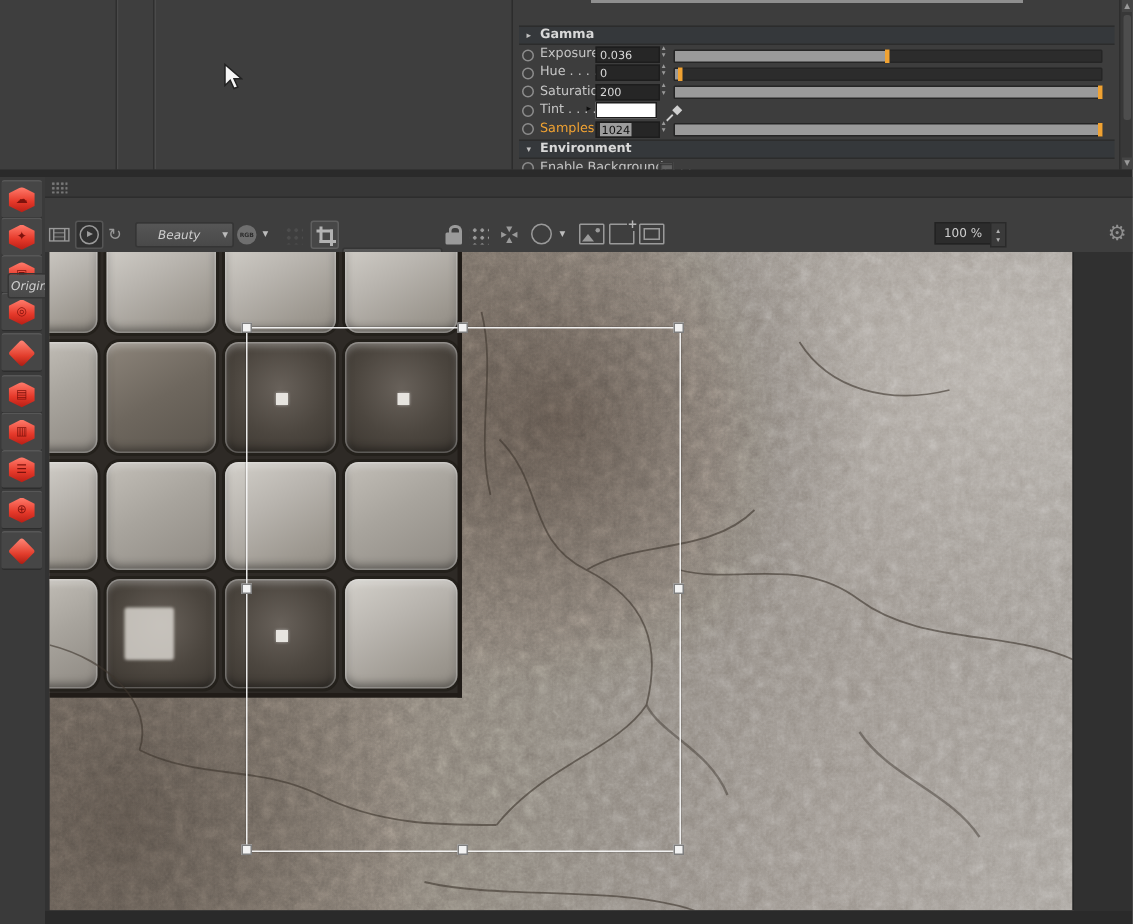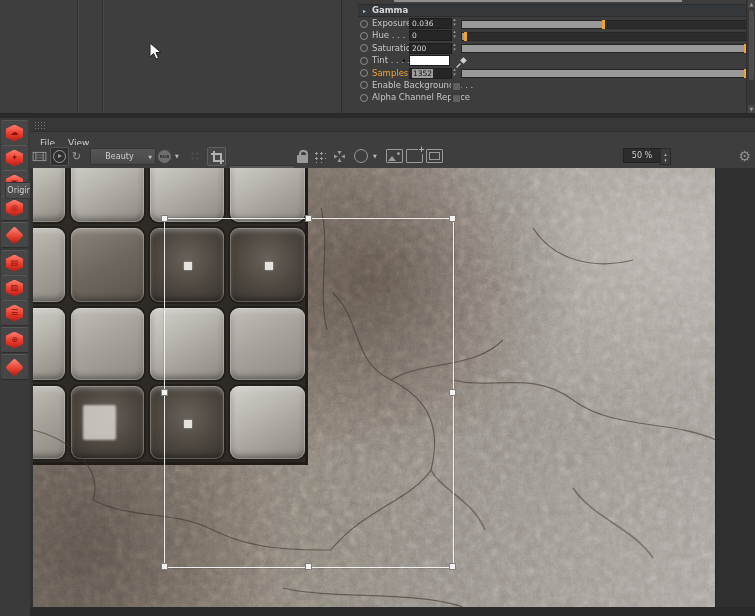--- a/index.html
+++ b/index.html
@@ -10,21 +10,21 @@
 
   
   #top-area{left:0;top:0;width:755px;height:113px;background:#3e3e3e;}
   .vline{top:0;width:1px;height:113px;background:#2f2f2f;border-right:1px solid #4a4a4a;}
   #vline1{left:77px;} #vline2{left:102px;}
   #splitter{left:0;top:113px;width:755px;height:5px;background:#2a2a2a;}
 
   
   #attr-panel{left:341px;top:0;width:405px;height:113px;background:#3d3d3d;border-left:1px solid #2c2c2c;overflow:hidden;}
   #attr-sliver{left:52px;top:0;width:288px;height:2px;background:#8f8f8f;}
-  .attr-stack{position:absolute;left:16px;top:0;width:397px;padding-top:3px;}
+  .attr-stack{position:absolute;left:4px;top:0;width:397px;padding-top:16px;}
   .sec-header{position:relative;height:11px;line-height:11px;background:#35383b;border-top:1px solid #2c2c2c;border-bottom:1px solid #2c2c2c;
               font-size:8.5px;font-weight:bold;color:#d8d8d8;padding-left:14px;margin-top:1px;}
   .sec-header .arr{position:absolute;left:5px;top:0;font-size:6px;color:#c0c0c0;}
   .attr-row{position:relative;height:12.4px;}
   .kf-circle{position:absolute;left:2px;top:2.5px;width:6px;height:6px;border:1px solid #8d8d8d;border-radius:50%;}
   .attr-label{position:absolute;left:14px;top:1px;font-size:8.5px;color:#c6c6c6;white-space:nowrap;}
   .attr-label.modified{color:#f0a232;}
   .valuebox{position:absolute;left:51px;top:1px;width:39px;height:9px;background:#262626;border:1px solid #1d1d1d;
             font-size:7.5px;line-height:9px;color:#d8d8d8;padding-left:2px;overflow:hidden;}
   .valuebox .sel{background:#9c9c9c;color:#111;padding:0 1px;}
@@ -57,21 +57,21 @@
   
   #pv{position:absolute;left:30px;top:0;right:0;height:498px;background:#3e3e3e;}
   #pv-titlebar{position:absolute;left:0;top:0;right:0;height:13px;background:#373737;border-bottom:1px solid #2d2d2d;}
   #pv-grip{position:absolute;left:4px;top:3px;width:11px;height:8px;
            background-image:radial-gradient(circle,#787878 0.8px,transparent 1px);background-size:3px 3px;}
   #pv-menubar{position:absolute;left:0;top:13px;right:0;height:14px;}
   .menu-item{display:inline-block;margin-left:7px;font-size:9px;line-height:14px;color:#cfcfcf;padding:0 3px;}
   #pv-toolbar{position:absolute;left:0;top:27px;right:0;height:23px;background:#3e3e3e;border-bottom:1px solid #2f2f2f;}
   .tb{position:absolute;top:3px;height:16px;display:flex;align-items:center;justify-content:center;}
   .dd{background:linear-gradient(#565656,#494949);border:1px solid #353535;border-radius:2px;height:15px;
-      font-size:8px;color:#cfcfcf;padding:0 12px 0 5px;display:flex;align-items:center;position:relative;white-space:nowrap;}
+      font-size:8px;color:#cfcfcf;padding:0 12px 0 5px;display:flex;align-items:center;position:relative;white-space:nowrap;font-style:italic;}
   .dd .caret{position:absolute;right:3px;top:5px;font-size:5px;color:#bcbcbc;}
   .caret-only{font-size:5px;color:#bcbcbc;}
   .icon-film{width:15px;height:11px;}
   .playbtn{width:17px;height:17px;background:#303030;border:1px solid #555;border-radius:2px;display:flex;align-items:center;justify-content:center;}
   .playbtn .ring{width:11px;height:11px;border:1px solid #9a9a9a;border-radius:50%;display:flex;align-items:center;justify-content:center;}
   .playbtn .tri{width:0;height:0;border-left:4px solid #9a9a9a;border-top:2.5px solid transparent;border-bottom:2.5px solid transparent;margin-left:1px;}
   .icon-refresh{font-size:11px;color:#9a9a9a;line-height:11px;}
   .rgb-circle{width:13px;height:13px;background:#6f6f6f;border-radius:50%;font-size:4px;font-weight:bold;color:#2c2c2c;display:flex;align-items:center;justify-content:center;letter-spacing:0;}
   .grid-dots{width:13px;height:13px;background-image:radial-gradient(circle,#9a9a9a 1.1px,transparent 1.3px);background-size:5px 5px;background-position:1px 1px;}
   .grid-dots.faint{background-image:radial-gradient(circle,#4d4d4d 1.1px,transparent 1.3px);}
@@ -167,27 +167,28 @@
           <div class="attr-label">Tint . . . . .</div>
           <div class="tint-arr">▸</div>
           <div class="swatch" style="background: rgb(255, 255, 255);"></div>
           <div class="dropper"><svg width="12" height="12" viewBox="0 0 12 12">
               <path d="M1.5 10.5 L5.5 6.5 M7 2.5 L9.5 5 M6 3.5 L8.5 1 L11 3.5 L8.5 6 Z" stroke="#cfcfcf" stroke-width="1.2" fill="#cfcfcf"></path>
             </svg></div>
         </div>
         <div class="attr-row">
           <div class="kf-circle"></div>
           <div class="attr-label modified">Samples .</div>
-          <div class="valuebox"><span class="sel">1352</span></div>
+          <div class="valuebox"><span class="sel">1024</span></div>
           <div class="vspin">▴<br>▾</div>
           <div class="slider">
             <div class="fill" style="width: 100%;"></div>
             <div class="tick" style="left: calc(100% - 2px); background: rgb(240, 162, 50);"></div>
           </div>
         </div>
+        <div class="sec-header"><span class="arr">▾</span><span>Environment</span></div>
         <div class="attr-row">
           <div class="kf-circle"></div>
           <div class="attr-label">Enable Background. . . .</div>
           <div class="checkbox"></div>
         </div>
         <div class="attr-row">
           <div class="kf-circle"></div>
           <div class="attr-label">Alpha Channel Replace</div>
           <div class="checkbox"></div>
         </div>
@@ -254,21 +255,20 @@
       <div class="dock-tile" style="top: 236px;">
         <div class="diamond"></div>
       </div>
     </div>
 
   <div id="pv">
     <div id="pv-titlebar">
       <div id="pv-grip"></div>
     </div>
 
-    <div id="pv-menubar"><span class="menu-item">File</span><span class="menu-item">View</span></div>
 
     <div id="pv-toolbar">
       <div class="tb" style="left:2px;">
         <svg class="icon-film" viewBox="0 0 15 12">
             <rect x="0.5" y="1.5" width="14" height="9" fill="none" stroke="#9a9a9a"></rect>
             <path d="M3.5 1.5 V10.5 M11.5 1.5 V10.5" stroke="#9a9a9a" fill="none"></path>
             <path d="M3.5 4.5 H11.5 M3.5 7.5 H11.5" stroke="#9a9a9a" opacity=".6" fill="none"></path>
           </svg>
       </div>
       <div class="tb" style="left:20px;">
@@ -336,21 +336,21 @@
         <div class="pic-frame">
             <div class="plus">+</div>
           </div>
       </div>
       <div class="tb" style="left:396px;">
         <div class="pic-frame">
             <div class="inner2"></div>
           </div>
       </div>
       <div class="tb spinbox" style="right:94px;width:30px;">
-        <span>50 %</span>
+        <span>100 %</span>
       </div>
       <div class="tb spin-arrows" style="right:84px;">▴<br>▾</div>
       <div class="tb dd" style="right:25px;width:43px;">
         <span>Original Size</span>
           <span class="caret">▼</span>
       </div>
       <div class="tb" style="right:4px;">
           <span class="icon-gear">⚙</span>
         </div>
     </div>

